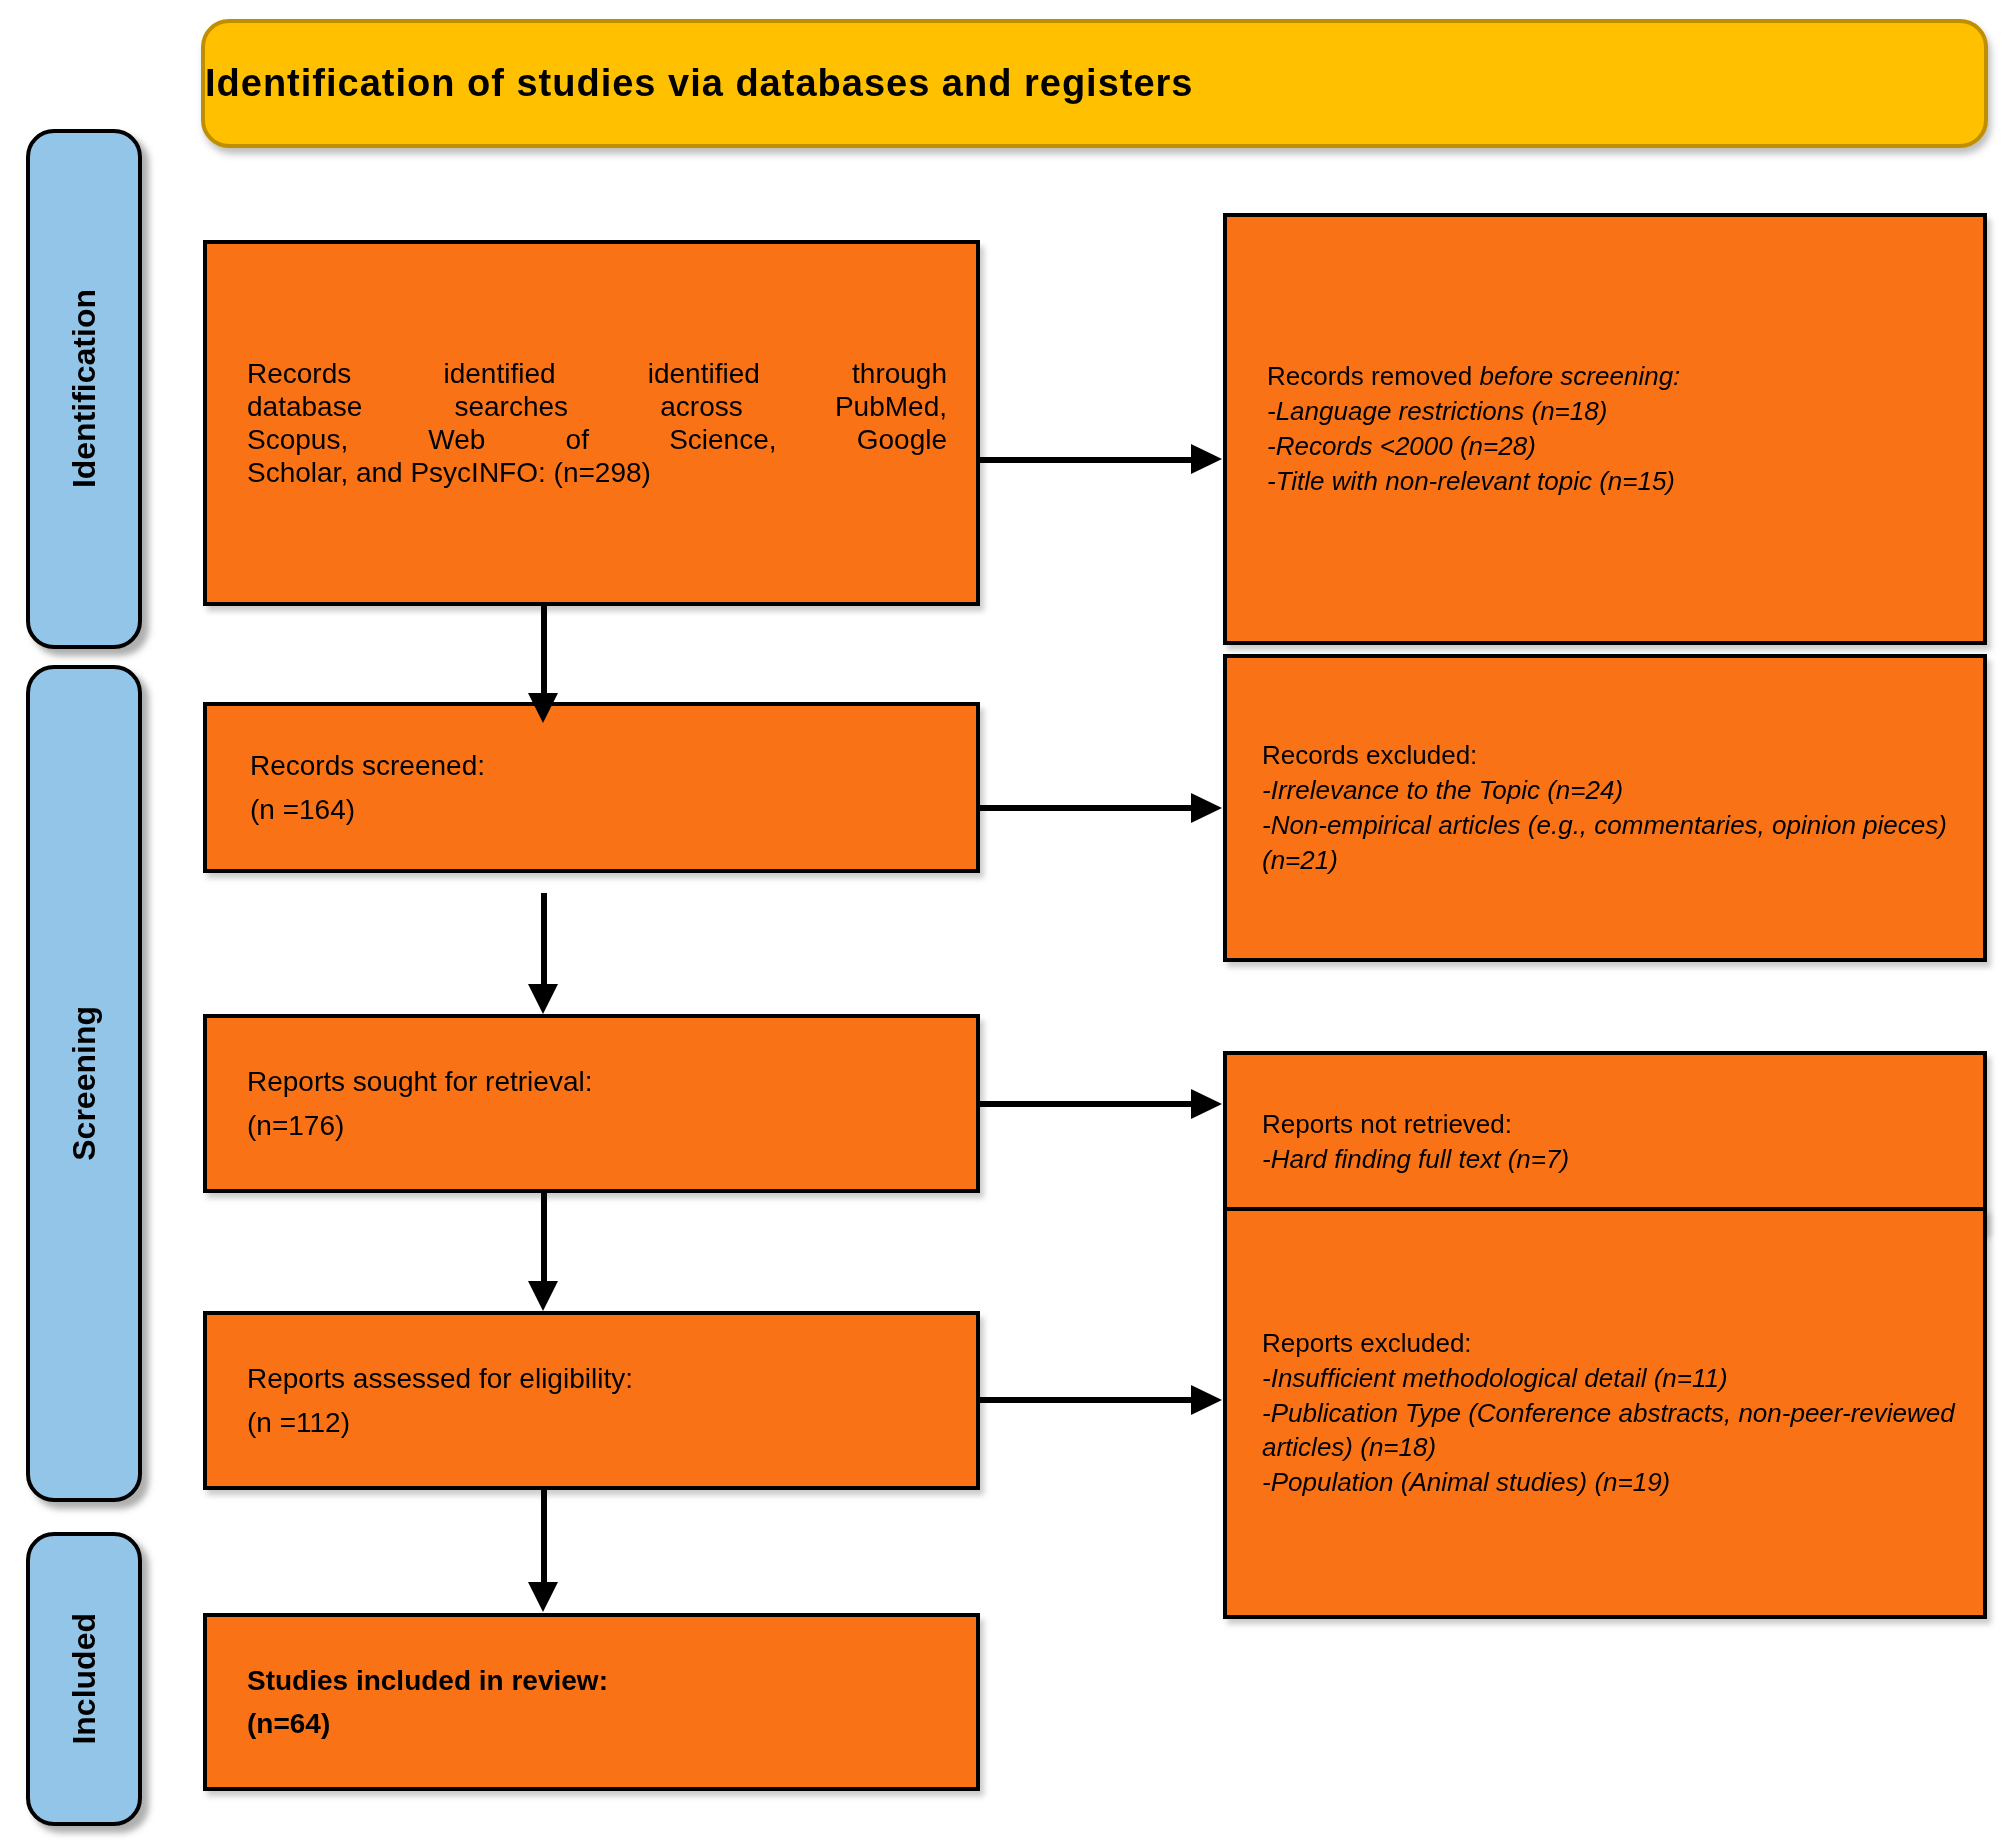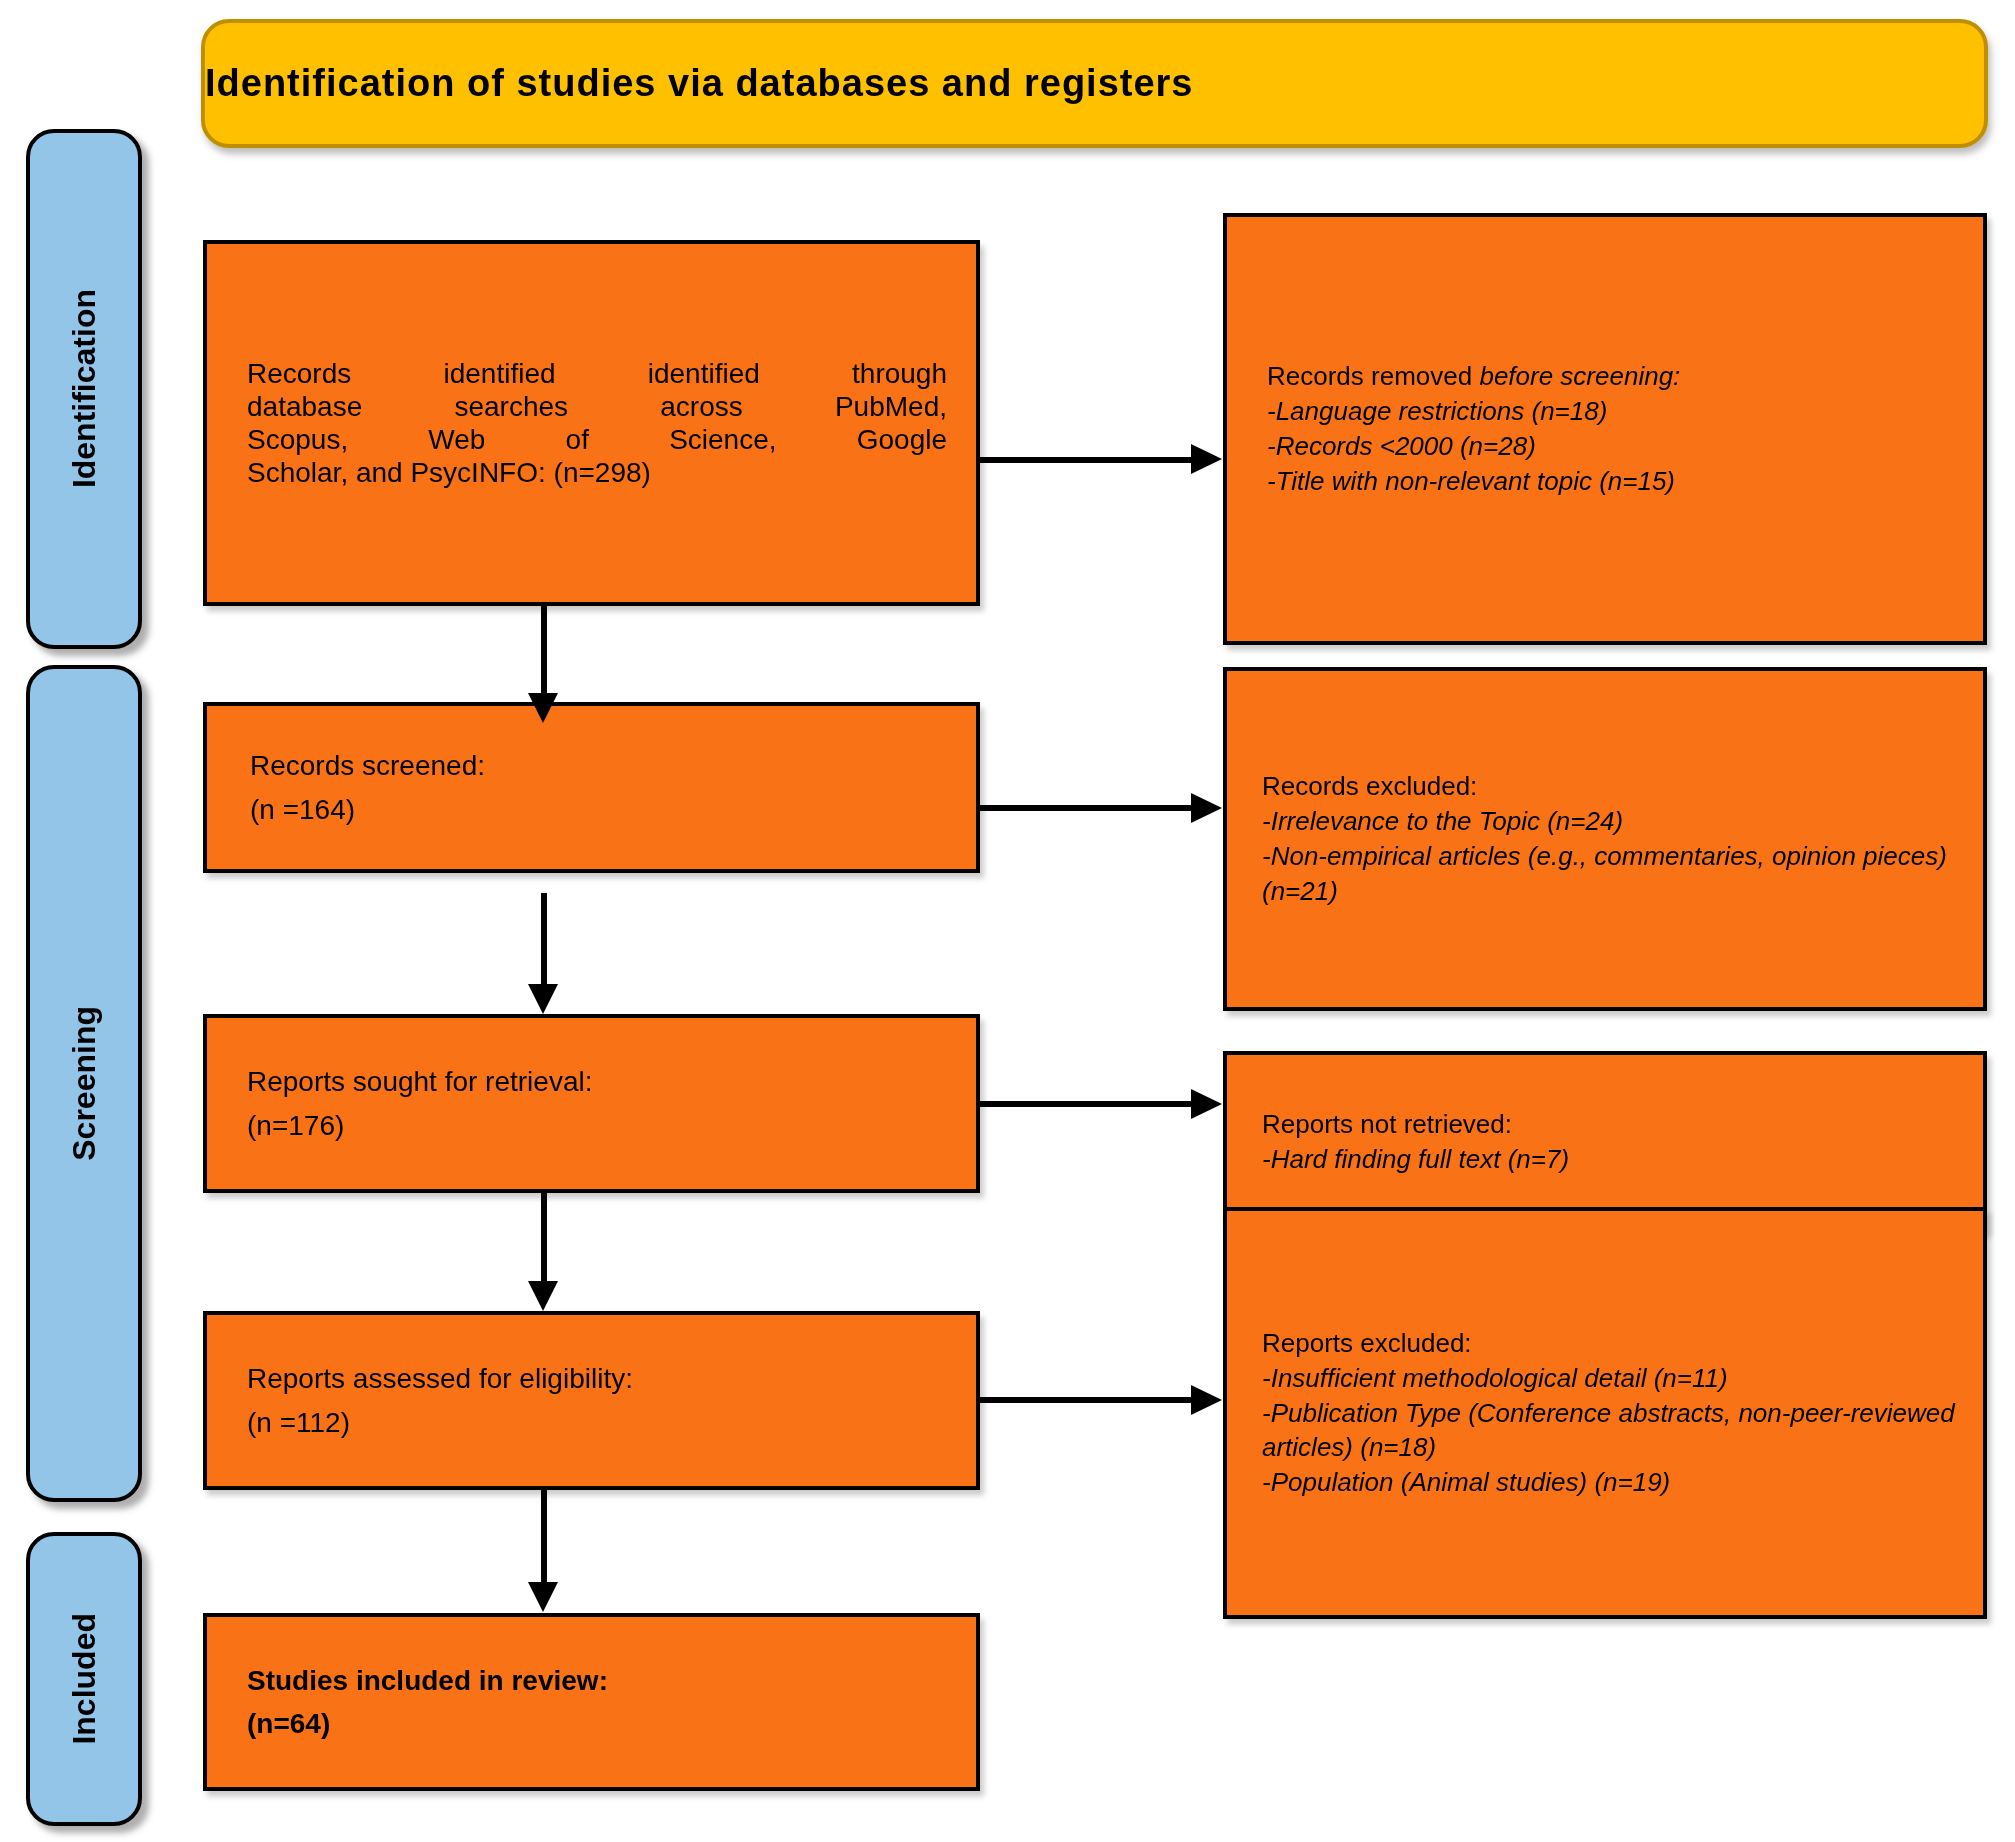--- a/index.html
+++ b/index.html
@@ -98,21 +98,21 @@
     <div class="two-line">(n=64)</div>
   </div>
 
   <div class="fbox right-box" style="top:213px; height:432px;padding-left:40px;">
     <div class="rb-heading"><span>Records removed </span><i>before screening:</i></div>
     <div class="rb-item">-Language restrictions (n=18)</div>
     <div class="rb-item">-Records &lt;2000 (n=28)</div>
     <div class="rb-item">-Title with non-relevant topic (n=15)</div>
   </div>
 
-  <div class="fbox right-box" style="top:654px; height:344px;margin-top:13px;">
+  <div class="fbox right-box" style="top:654px; height:308px;">
     <div class="rb-heading">Records excluded:</div>
     <div class="rb-item">-Irrelevance to the Topic (n=24)</div>
     <div class="rb-item">-Non-empirical articles (e.g., commentaries, opinion pieces) (n=21)</div>
   </div>
 
   <div class="fbox right-box" style="top:1015px; height:181px;margin-top:36px;">
     <div class="rb-heading">Reports not retrieved:</div>
     <div class="rb-item">-Hard finding full text (n=7)</div>
   </div>
 

